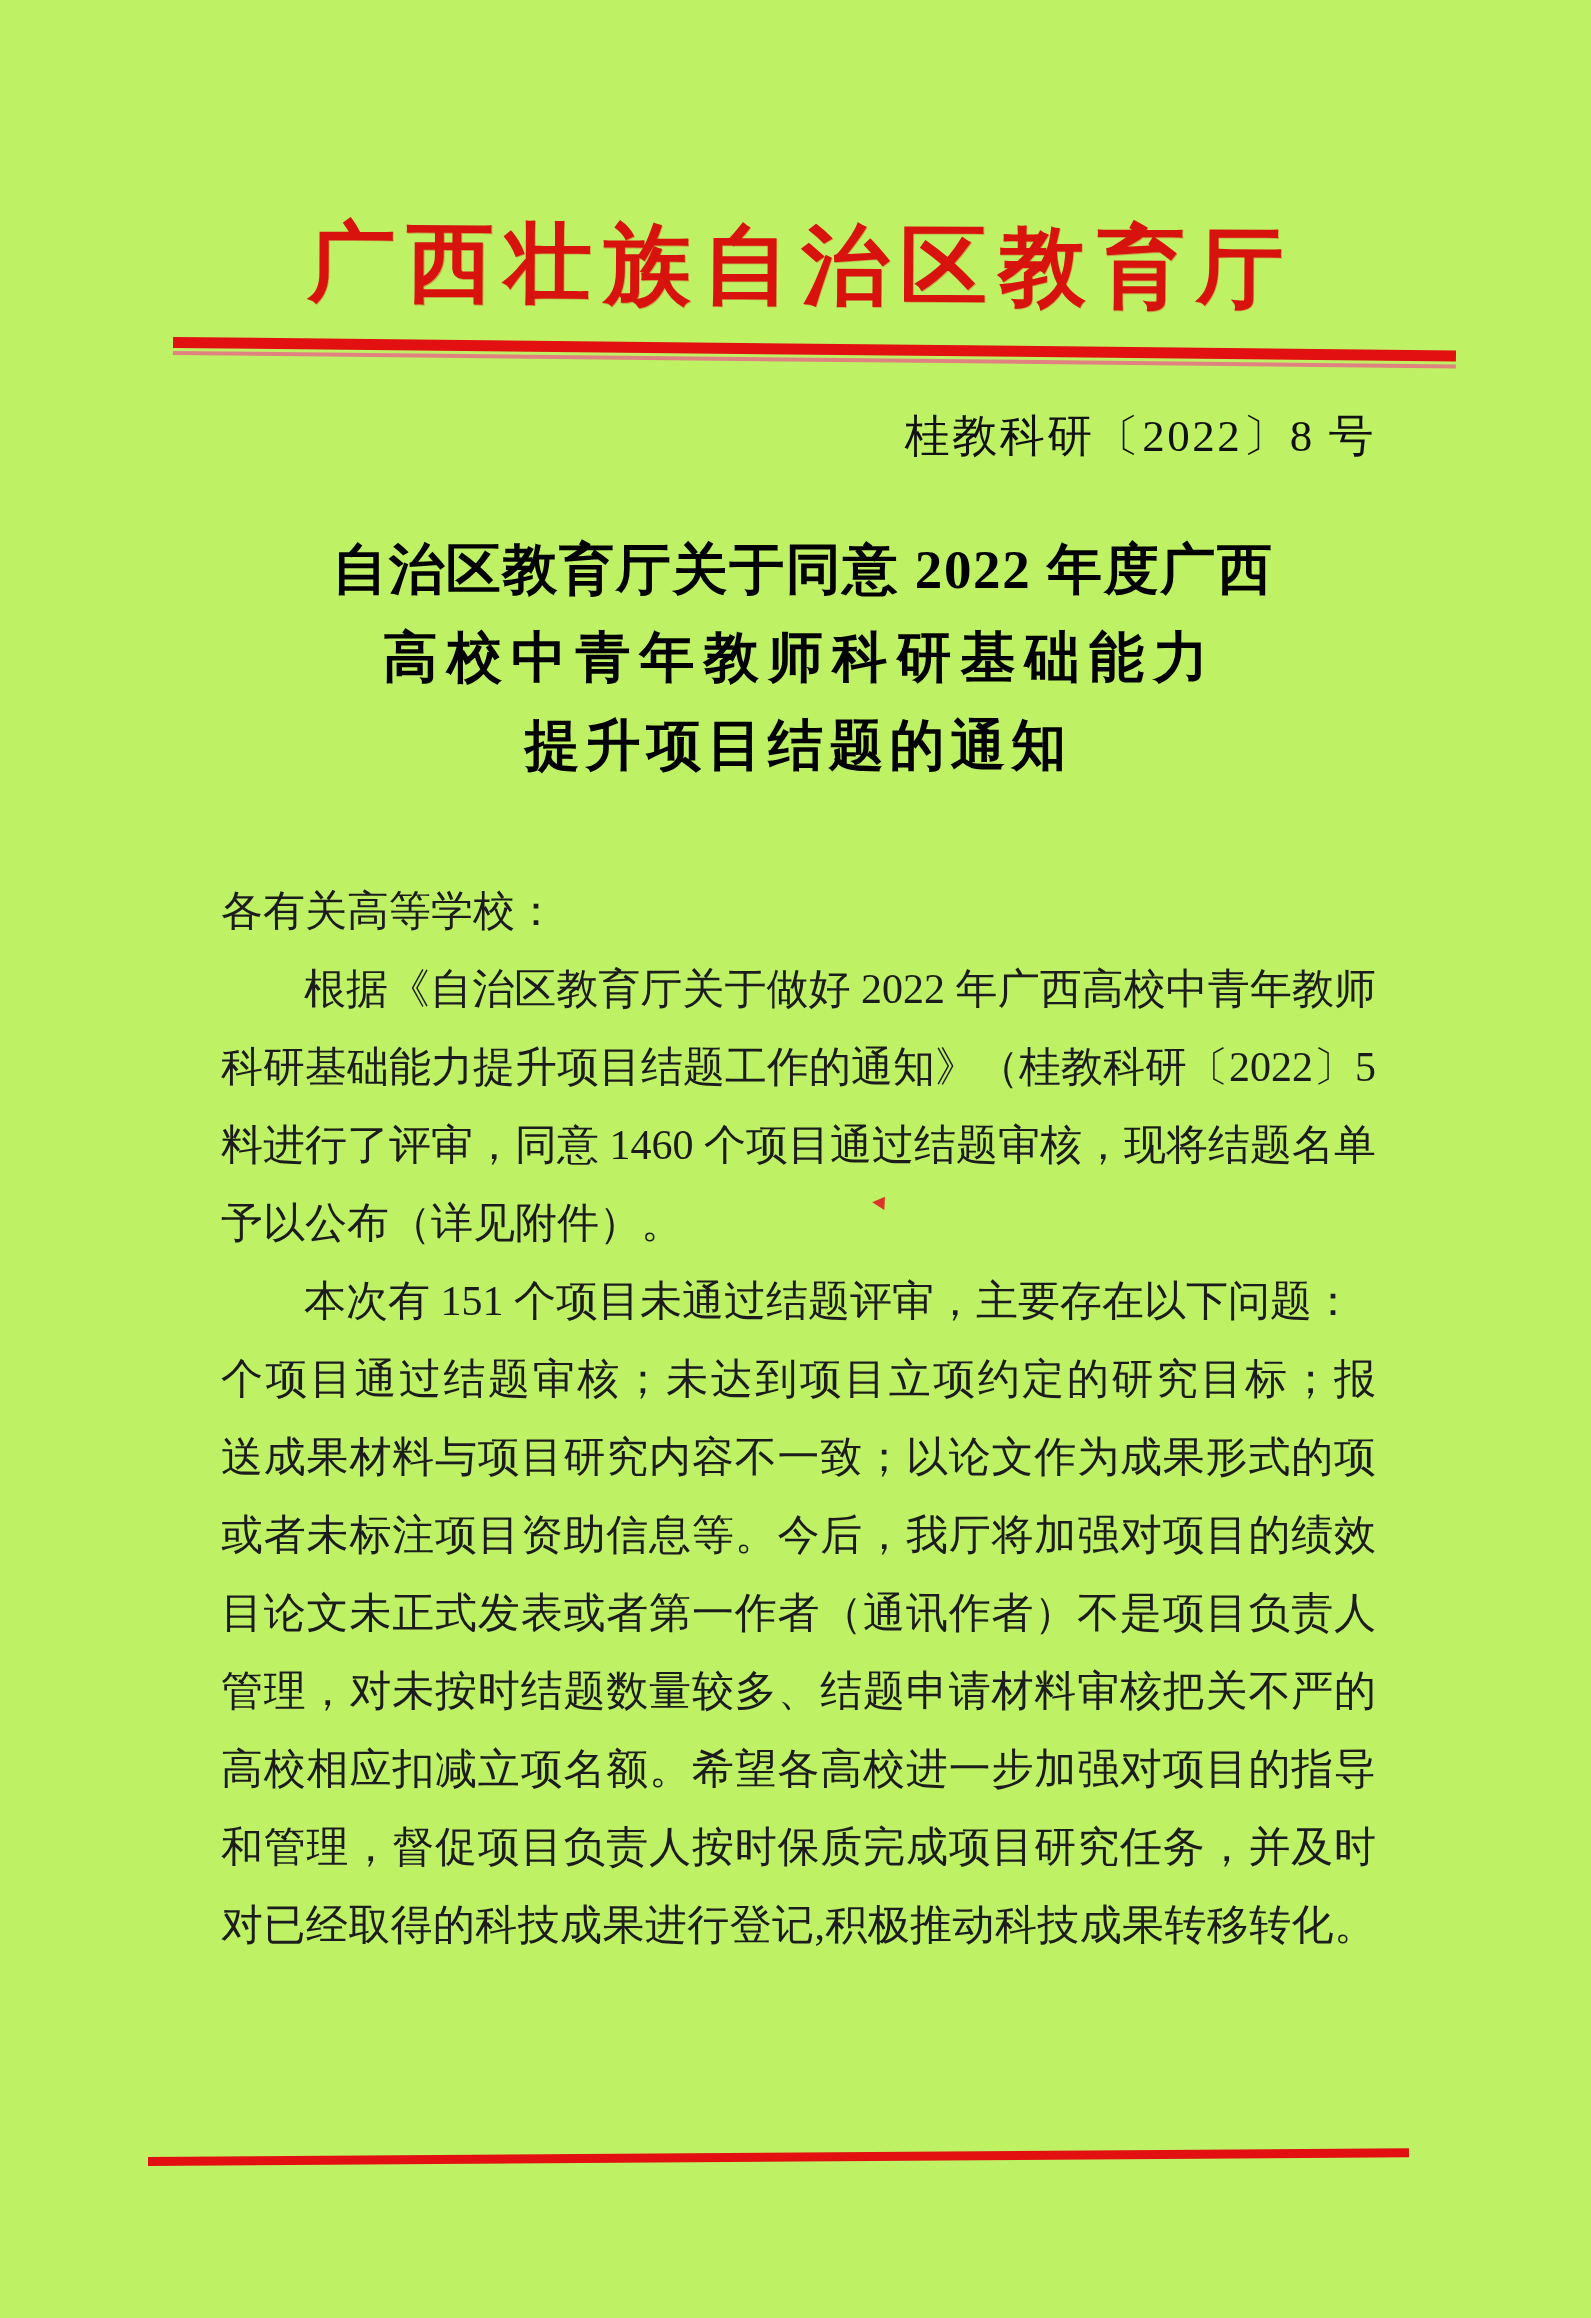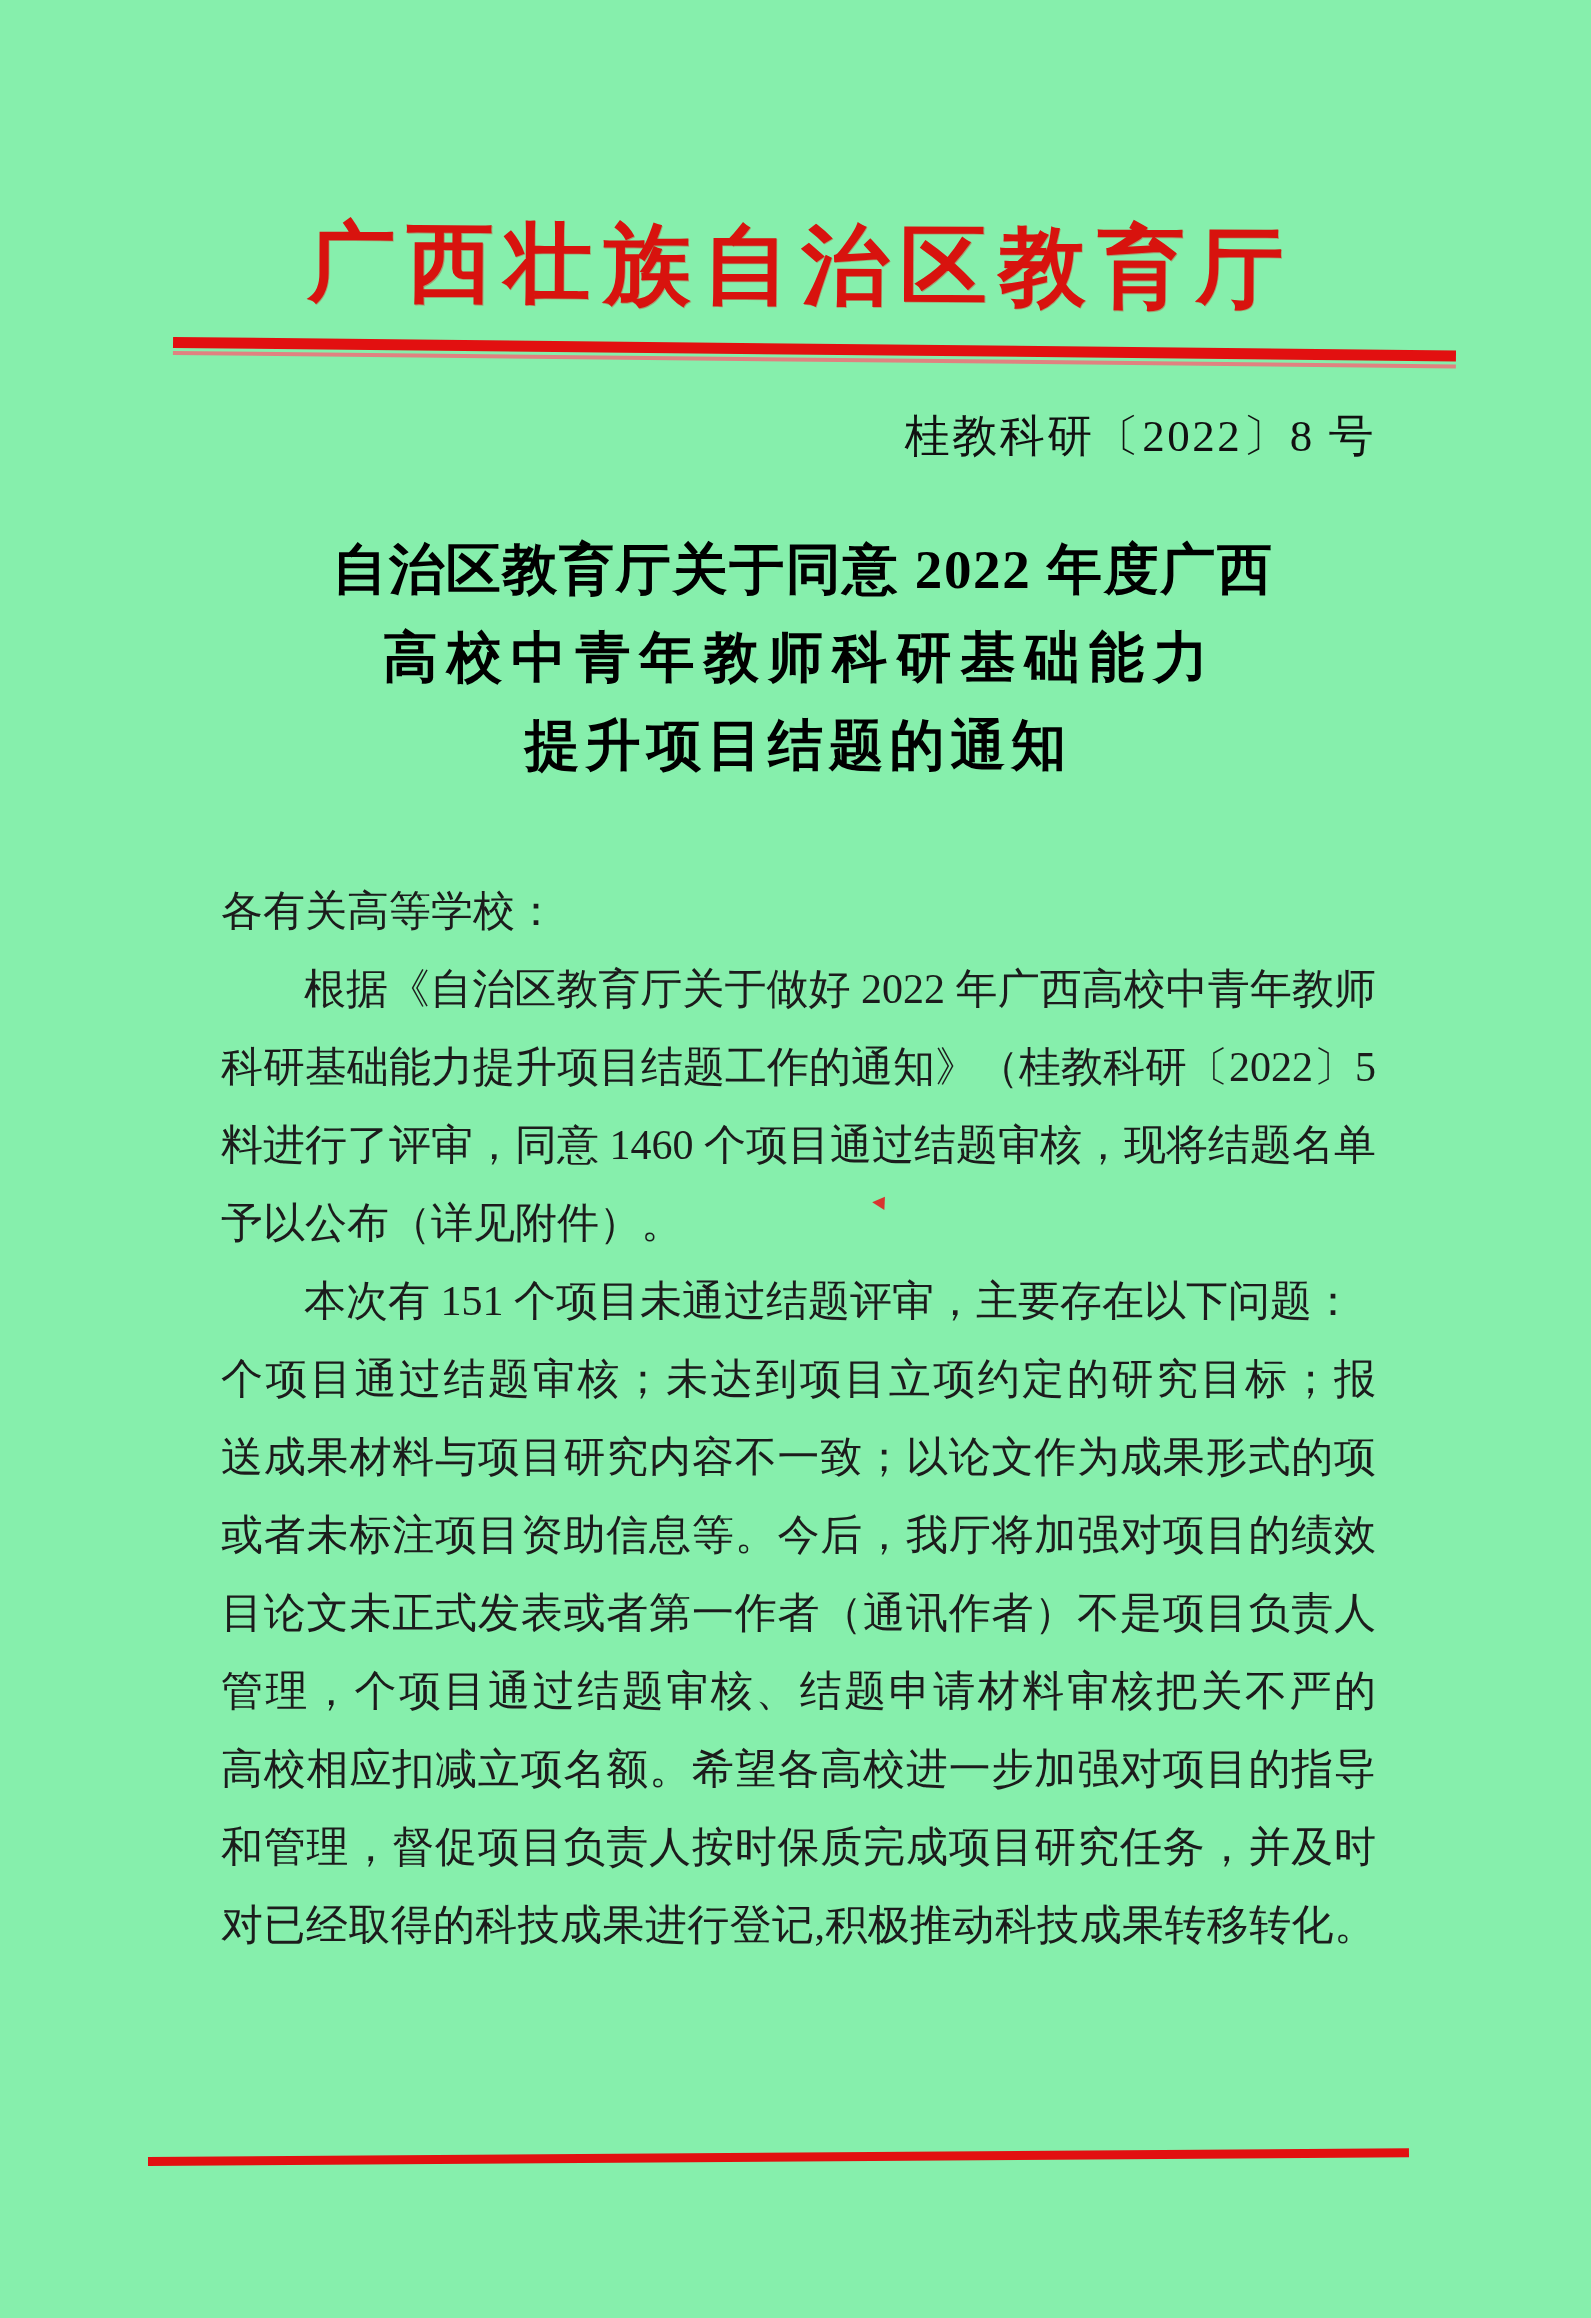--- a/index.html
+++ b/index.html
@@ -1,19 +1,19 @@
 <!DOCTYPE html>
 <html style="font-size:13.3px"><head>
 <meta charset="utf-8">
 <style>
   html,body{margin:0;padding:0;background:#eeeeee;}
   .page{
     position:relative;
     width:1591px;height:2319px;
-    background:#86efac;
+    background:#bef264;
     overflow:hidden;
     font-family:"Liberation Serif","DejaVu Serif",serif;
     color:#1c1c1c;
   }
   
   .agency{
     position:absolute;left:0;top:207px;width:100%;
     text-align:center;
     font-size:87px;line-height:117px;font-weight:bold;
     color:#d8130e;
@@ -96,21 +96,21 @@
     <div class="bline">各有关高等学校：</div>
     <div class="bline j ind">根据《自治区教育厅关于做好 2022 年广西高校中青年教师</div>
     <div class="bline j">科研基础能力提升项目结题工作的通知》（桂教科研〔2022〕5</div>
     <div class="bline j">料进行了评审，同意 1460 个项目通过结题审核，现将结题名单</div>
     <div class="bline">予以公布（详见附件）。</div>
     <div class="bline ind">本次有 151 个项目未通过结题评审，主要存在以下问题：</div>
     <div class="bline j">个项目通过结题审核；未达到项目立项约定的研究目标；报</div>
     <div class="bline j">送成果材料与项目研究内容不一致；以论文作为成果形式的项</div>
     <div class="bline j">或者未标注项目资助信息等。今后，我厅将加强对项目的绩效</div>
     <div class="bline j">目论文未正式发表或者第一作者（通讯作者）不是项目负责人</div>
-    <div class="bline j">管理，个项目通过结题审核、结题申请材料审核把关不严的</div>
+    <div class="bline j">管理，对未按时结题数量较多、结题申请材料审核把关不严的</div>
     <div class="bline j">高校相应扣减立项名额。希望各高校进一步加强对项目的指导</div>
     <div class="bline j">和管理，督促项目负责人按时保质完成项目研究任务，并及时</div>
     <div class="bline j">对已经取得的科技成果进行登记,积极推动科技成果转移转化。</div>
   </div>
 
   <div class="red-mark"></div>
 
   <div class="rule-bottom"></div>
 
 </div>

